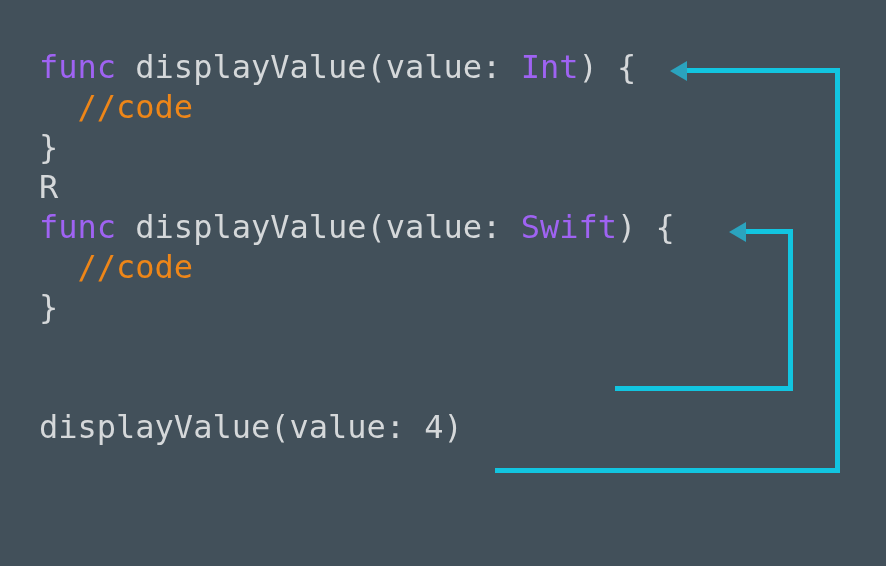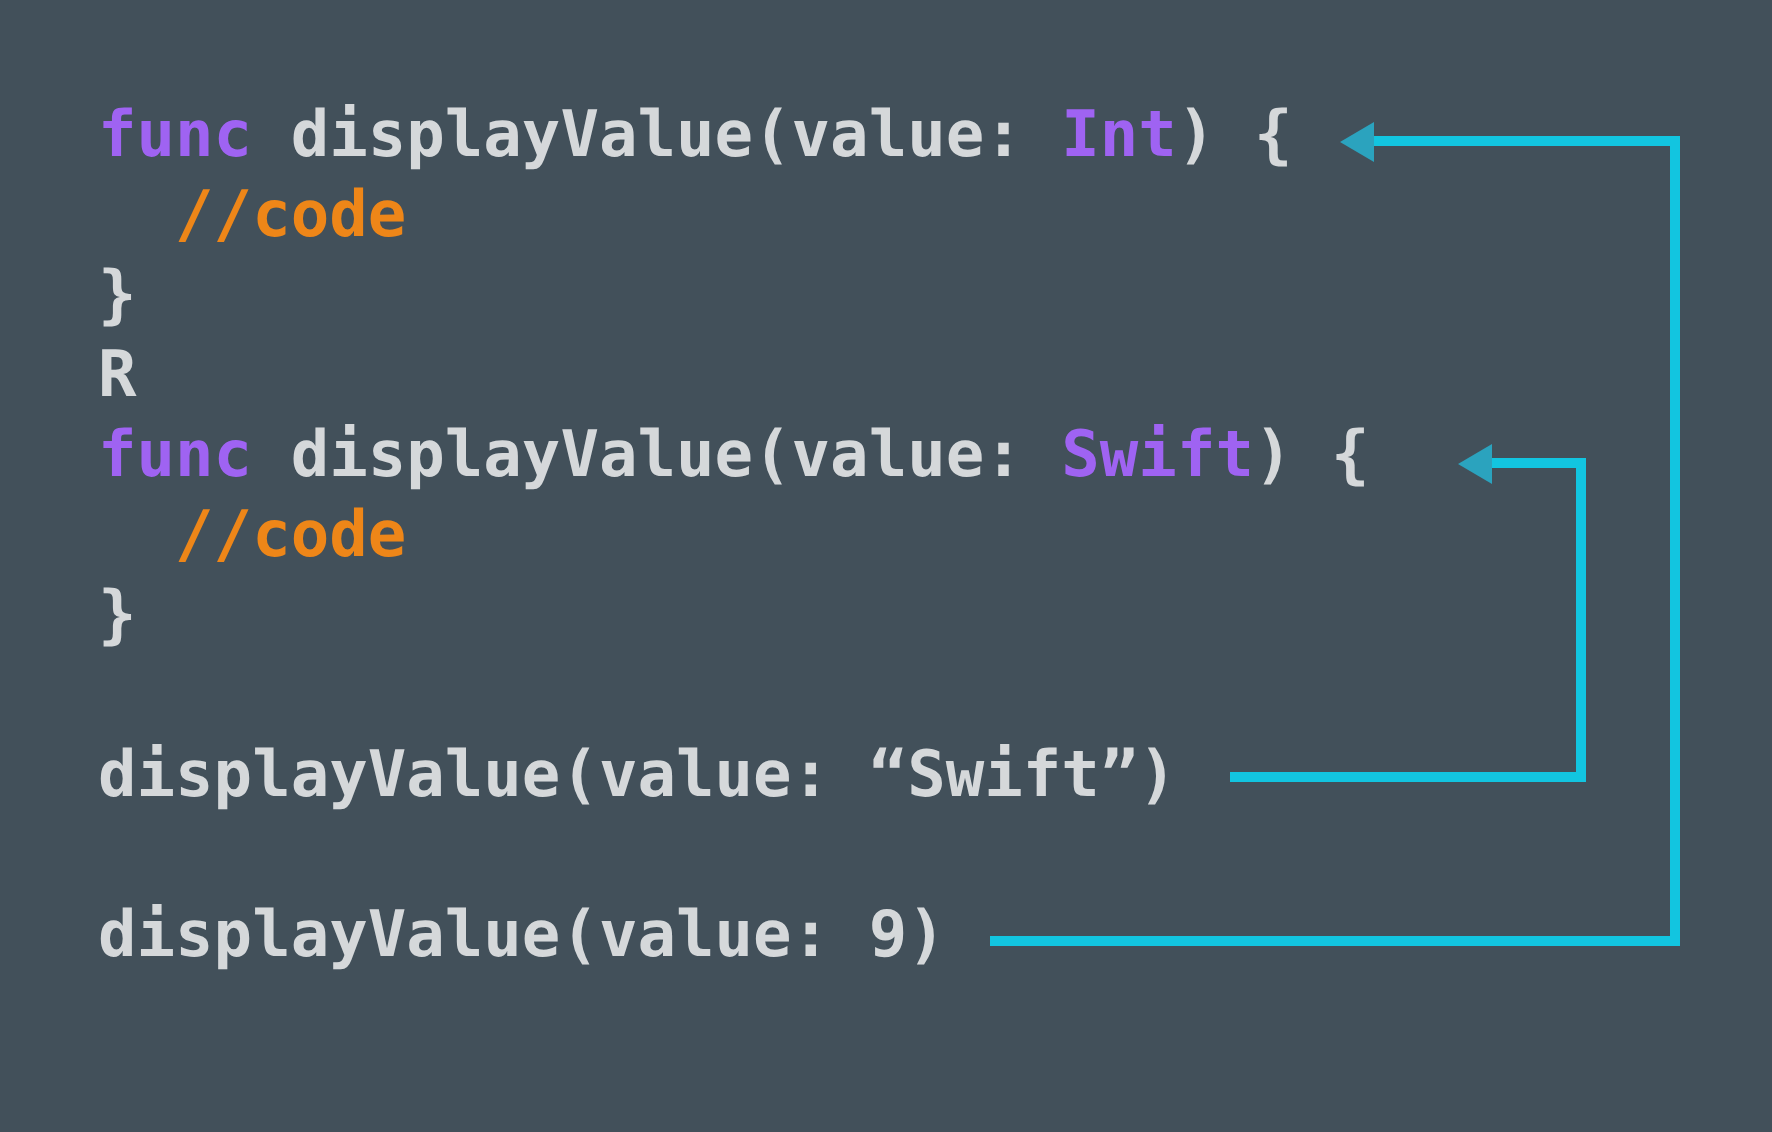--- a/index.html
+++ b/index.html
@@ -10,23 +10,22 @@
   .canvas {
     position: relative;
     width: 886px;
     height: 566px;
     background: var(--background, #42505A);
     overflow: hidden;
     font-family: "DejaVu Sans Mono", "Liberation Mono", monospace;
   }
   .code-block {
     position: absolute;
-    left: 49px;
+    left: 39px;
     top: 47px;
-    font-weight: bold;
   }
   .code-line {
     font-size: 32px;
     line-height: 40px;
     min-height: 40px;
     white-space: pre;
     letter-spacing: 0;
   }
   .tok-text    { color: var(--text, #D5D8DA); }
   .tok-keyword { color: var(--keyword, #9F63F2); }
@@ -63,23 +62,22 @@
 
   <div class="code-block">
       <div class="code-line"><span class="tok-keyword">func</span><span class="tok-text"> displayValue(value: </span><span class="tok-type">Int</span><span class="tok-text">) {</span></div>
       <div class="code-line"><span class="tok-comment">  //code</span></div>
       <div class="code-line"><span class="tok-text">}</span></div>
       <div class="code-line"><span class="tok-text">R</span></div>
       <div class="code-line"><span class="tok-keyword">func</span><span class="tok-text"> displayValue(value: </span><span class="tok-type">Swift</span><span class="tok-text">) {</span></div>
       <div class="code-line"><span class="tok-comment">  //code</span></div>
       <div class="code-line"><span class="tok-text">}</span></div>
       <div class="code-line"></div>
-      <div class="code-line"><span class="tok-text">displayValue(value: “Swift”)</span></div>
       <div class="code-line"></div>
-      <div class="code-line"><span class="tok-text">displayValue(value: 9)</span></div>
+      <div class="code-line"><span class="tok-text">displayValue(value: 4)</span></div>
     </div>
 
   <div>
     <div class="arrow-seg a1-bottom"></div>
     <div class="arrow-seg a1-vert"></div>
     <div class="arrow-seg a1-top"></div>
     <div class="arrow-head a1-head"></div>
   </div>
 
   <div>

